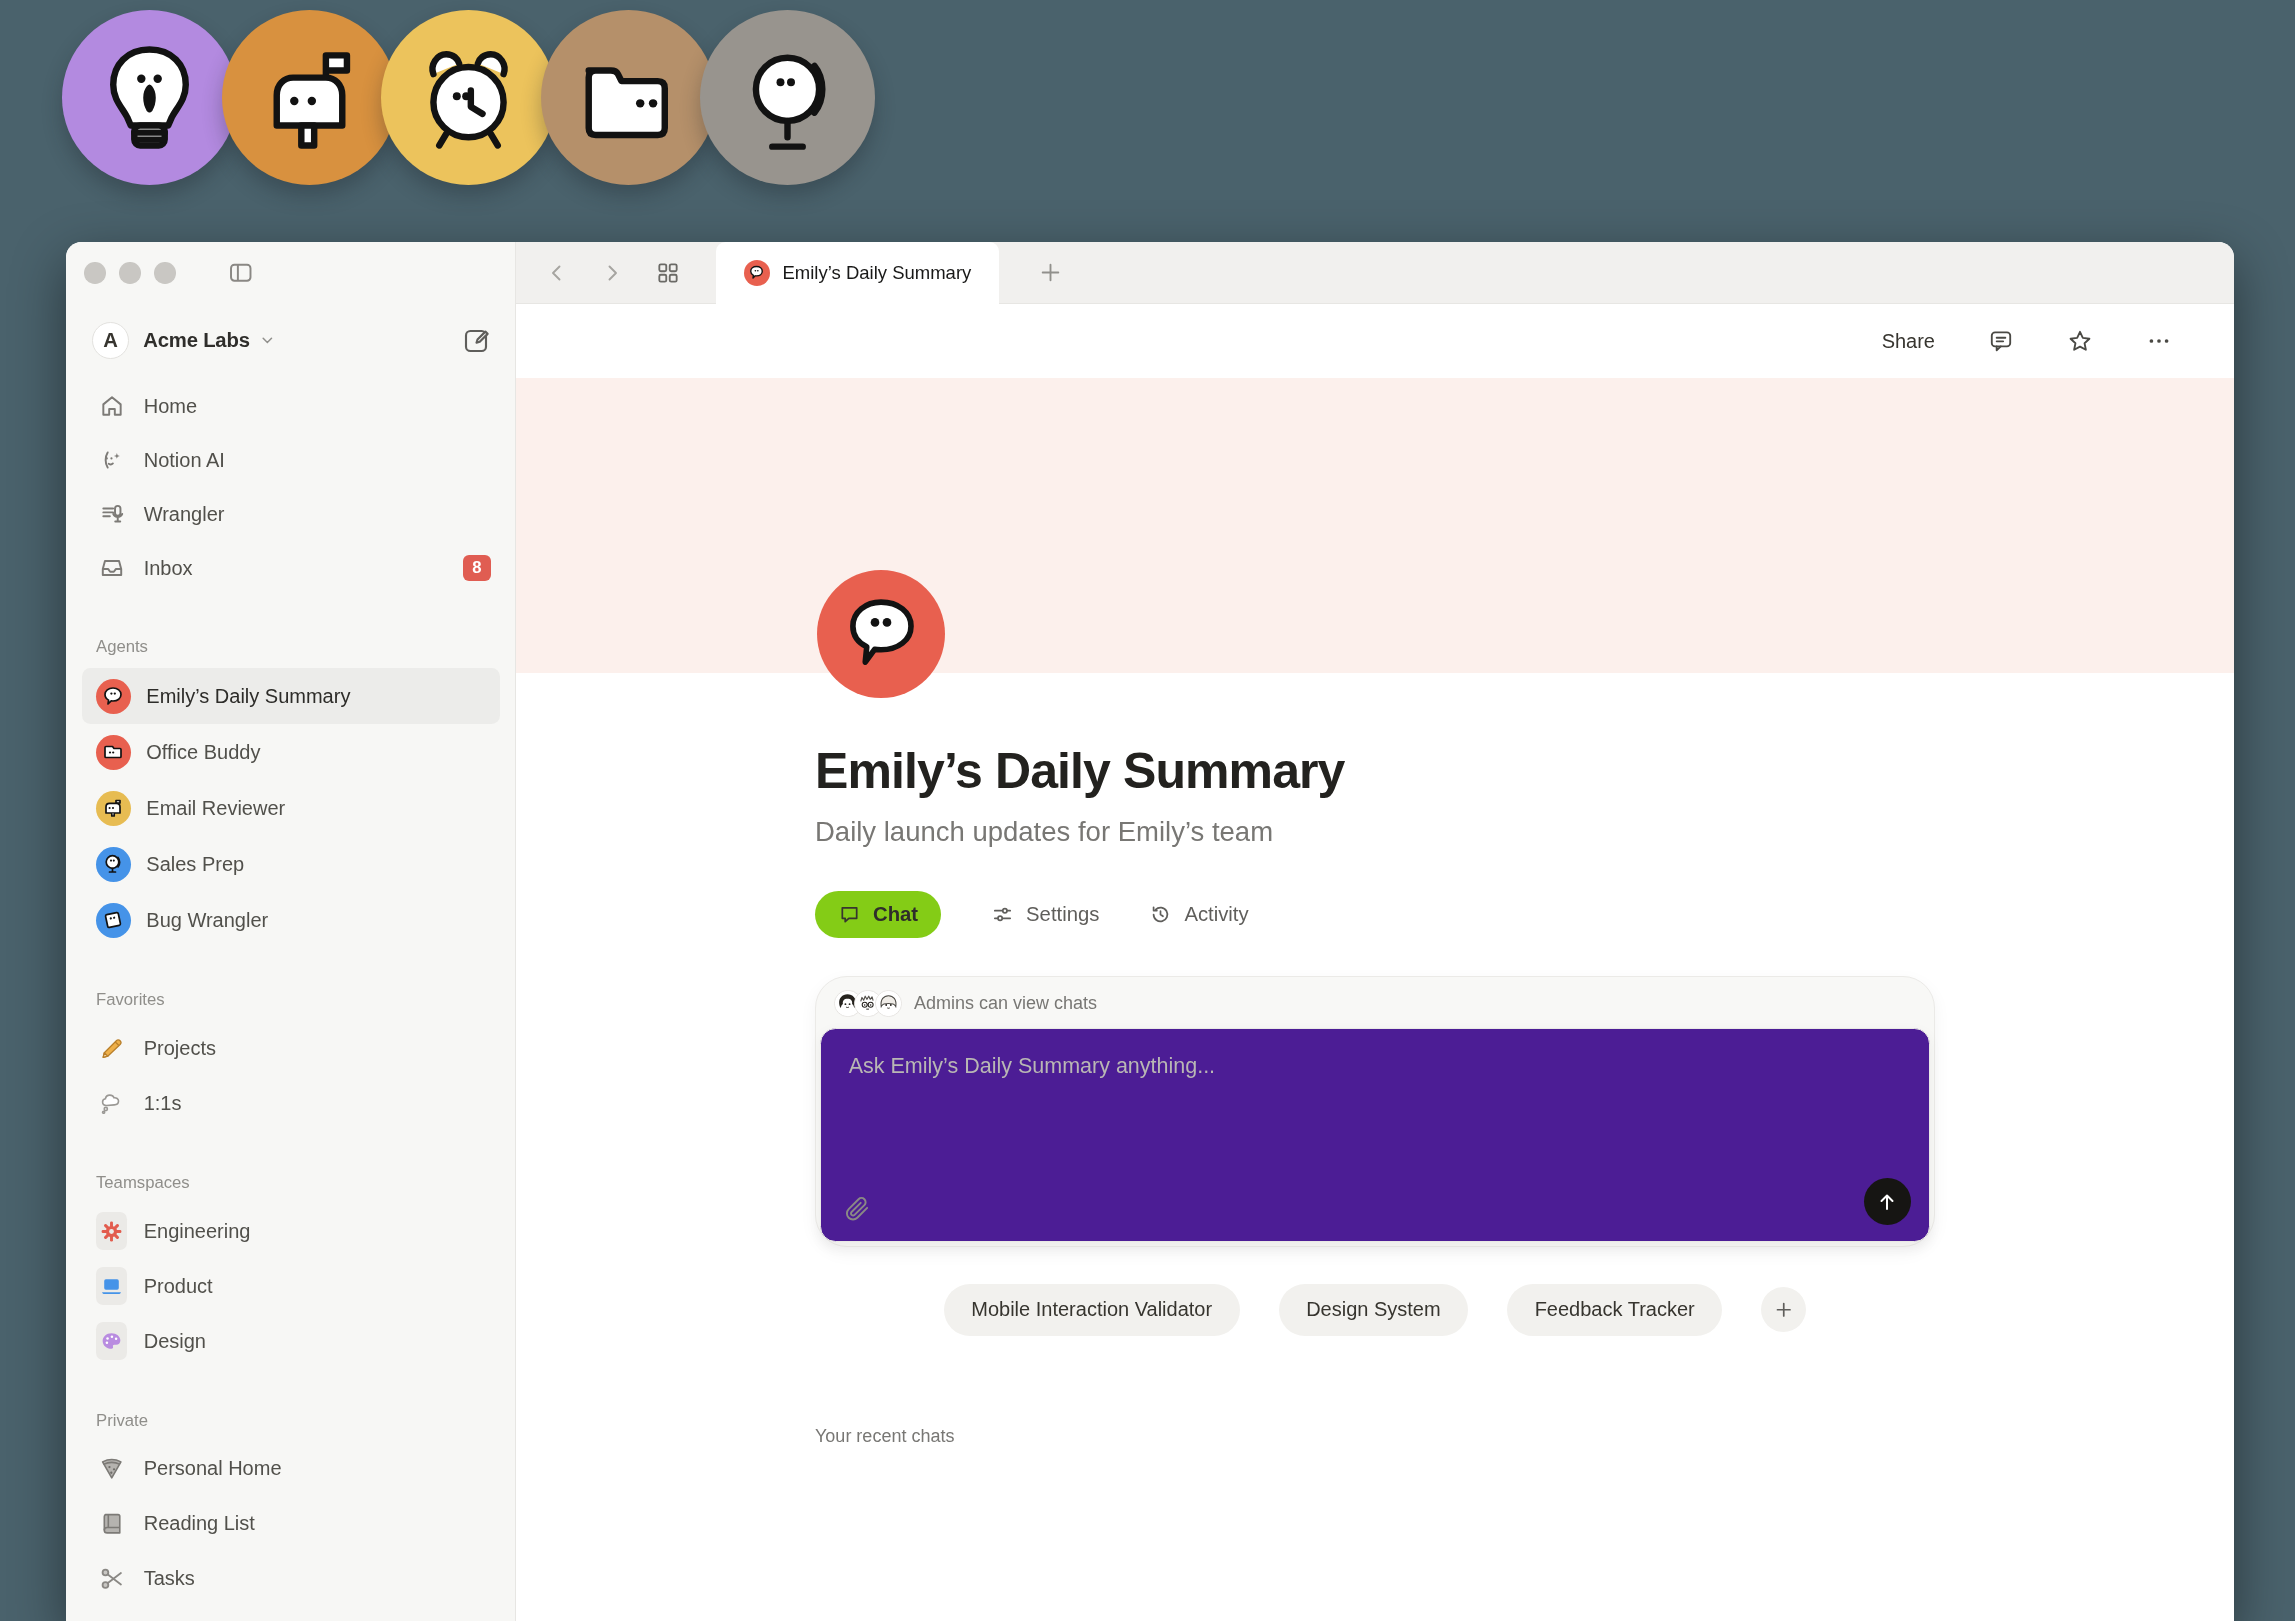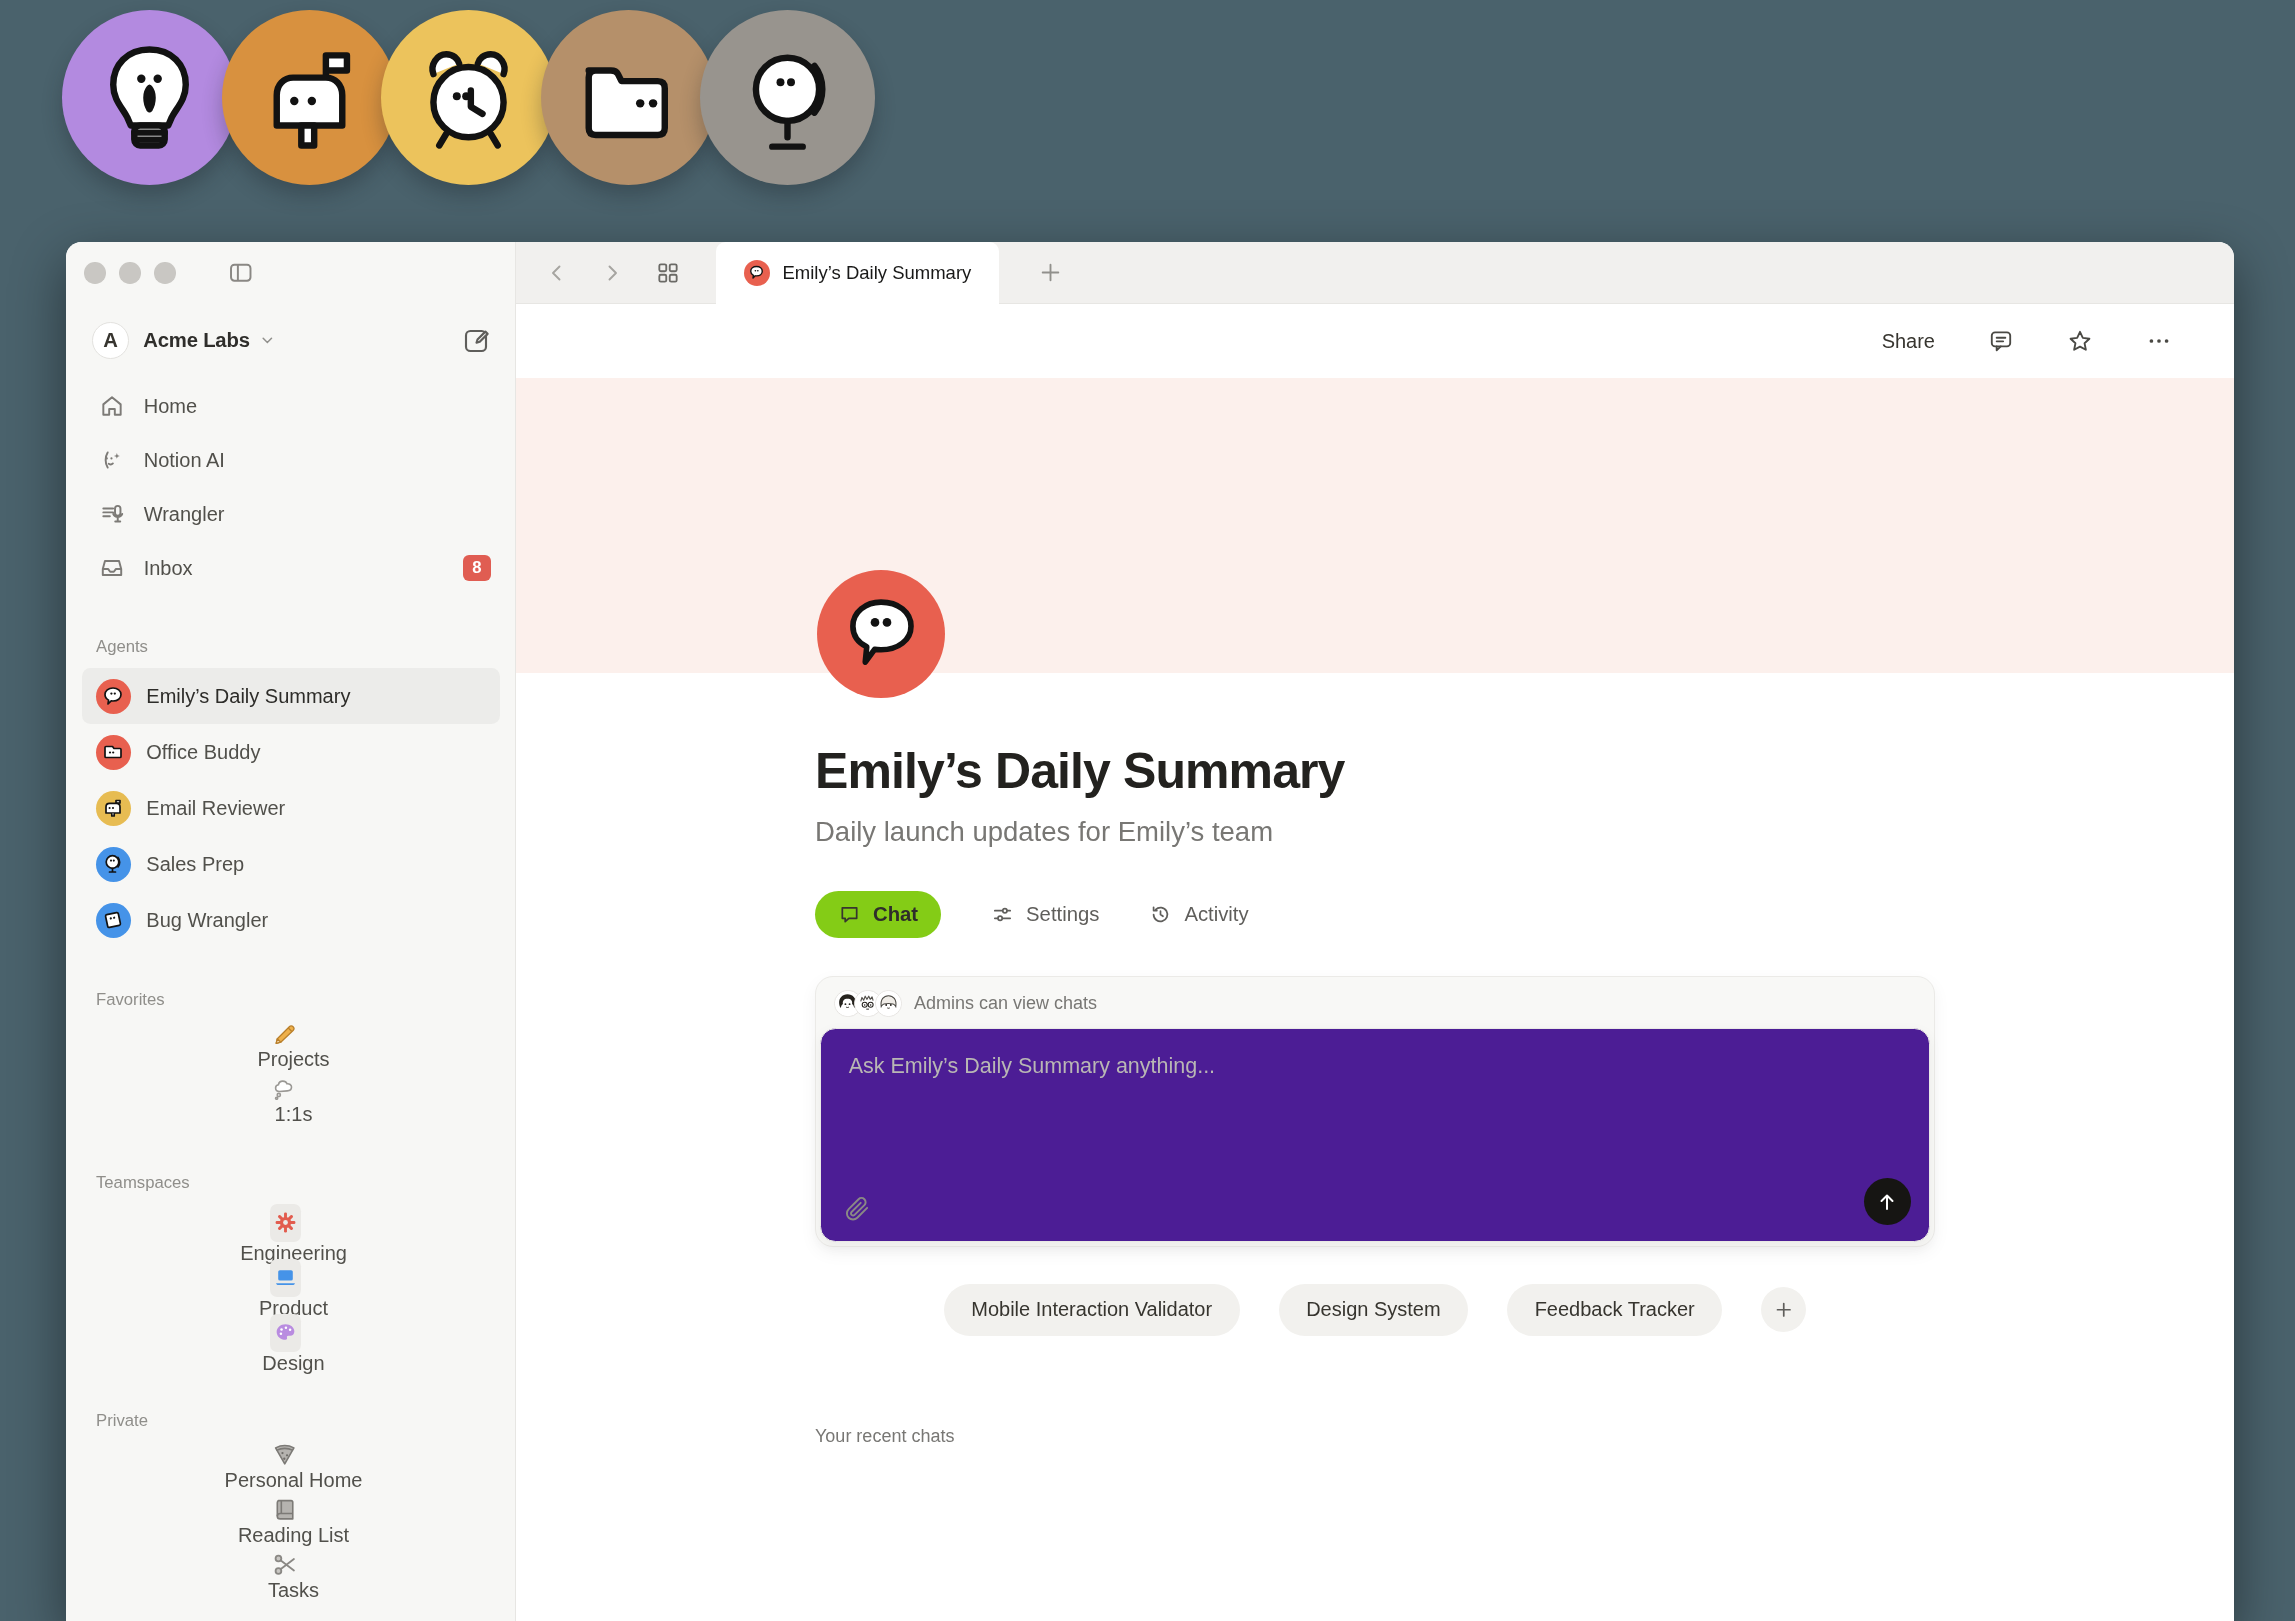--- a/index.html
+++ b/index.html
@@ -52,21 +52,21 @@
   }
   .ws-name { margin-left:14.3px; font-size:20.3px; font-weight:700; color:#2f2e2b; letter-spacing:-0.2px; }
   .ws-chevron { margin-left:9.6px; color:#91908c; }
   .compose-btn { margin-left:auto; color:#5f5e5b; cursor:pointer; }
 
   .nav { margin-top:15.5px; }
   .nav-row, .side-row {
     display:flex; align-items:center; height:54px; padding:0 24px 0 30px;
     font-size:20px; color:#51504b; cursor:pointer;
   }
-  .side-row { height:55px;flex-direction:column; }
+  .side-row { height:55px; }
   .row-ic { width:31px; display:flex; justify-content:center; align-items:center; margin-right:16.7px; color:#7d7b77; flex-shrink:0; }
   .badge {
     margin-left:auto; background:#e05d52; color:#fff; font-size:16.7px; font-weight:600;
     border-radius:6px; padding:3px 9.6px;
   }
 
   .section-h { margin-top:42px; margin-bottom:10.8px; padding:0 30px; font-size:16.7px; font-weight:500; color:#8f8e8a; cursor:pointer; }
   .agent-row {
     display:flex; align-items:center; height:56px; margin:0 15.5px; padding:0 14.3px;
     border-radius:8.4px; font-size:20px; color:#51504b; cursor:pointer;
@@ -107,21 +107,21 @@
   .page-body { padding-left:299px; width:1419px; }
   .page-title { margin-top:69px; font-size:50px; font-weight:700; letter-spacing:-0.9px; color:#23221f; }
   .page-subtitle { margin-top:15.5px; font-size:27.5px; color:#787774; }
 
   .view-tabs { margin-top:43px; display:flex; align-items:center; gap:50px; }
   .vtab { display:flex; align-items:center; gap:12px; font-size:20.3px; color:#5f5e5b; font-weight:500; cursor:pointer; }
   .vtab.active { background:#84cc16; border-radius:597px; padding:12px 23px; color:#2f2e2b; font-weight:600; }
 
   .chat-panel {
     margin-top:38px; width:1120px; background:#f8f8f6;
-    border:1.2px solid #ebeae7; border-radius:18px;
+    border:1.2px solid #ebeae7; border-radius:32px;
     box-shadow:0 6px 16.7px rgba(0,0,0,.05);
   }
   .admins-bar { display:flex; align-items:center; padding:13px 18px 10.8px 18px; }
   .mini-avs { display:flex; }
   .mini-av {
     width:27.5px; height:27.5px; border-radius:50%; background:#fff;
     border:1.2px solid #e7e5e2; margin-right:-7.2px; overflow:hidden;
   }
   .admins-note { margin-left:19px; font-size:18px; color:#787774; }
   .input-card {

